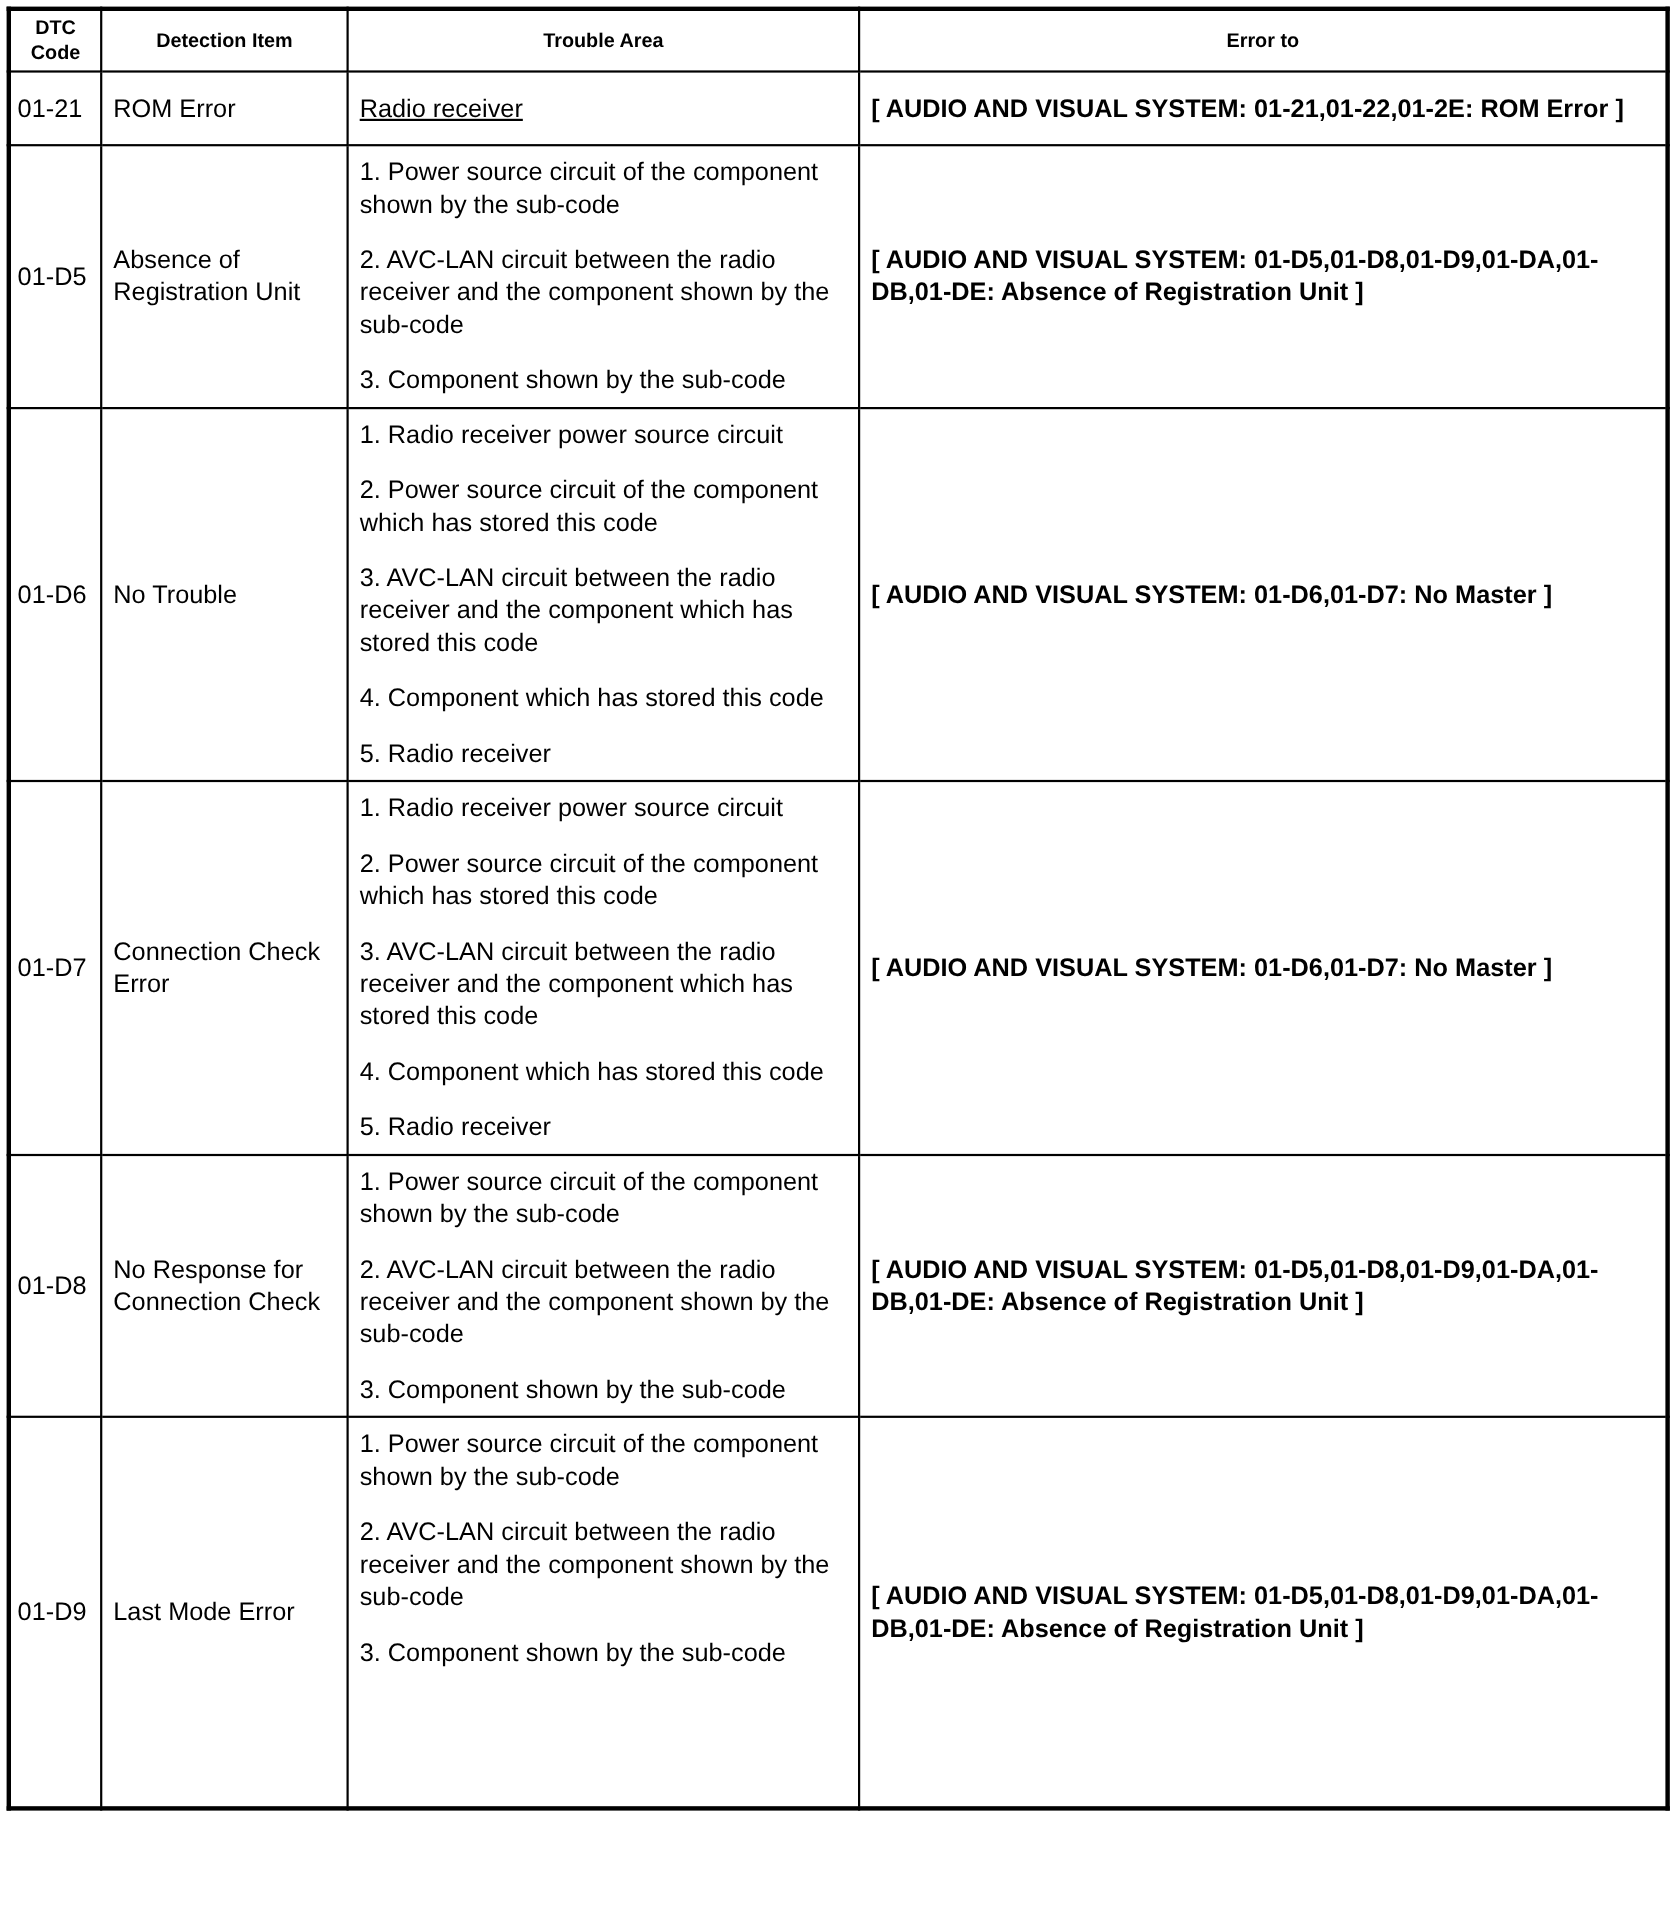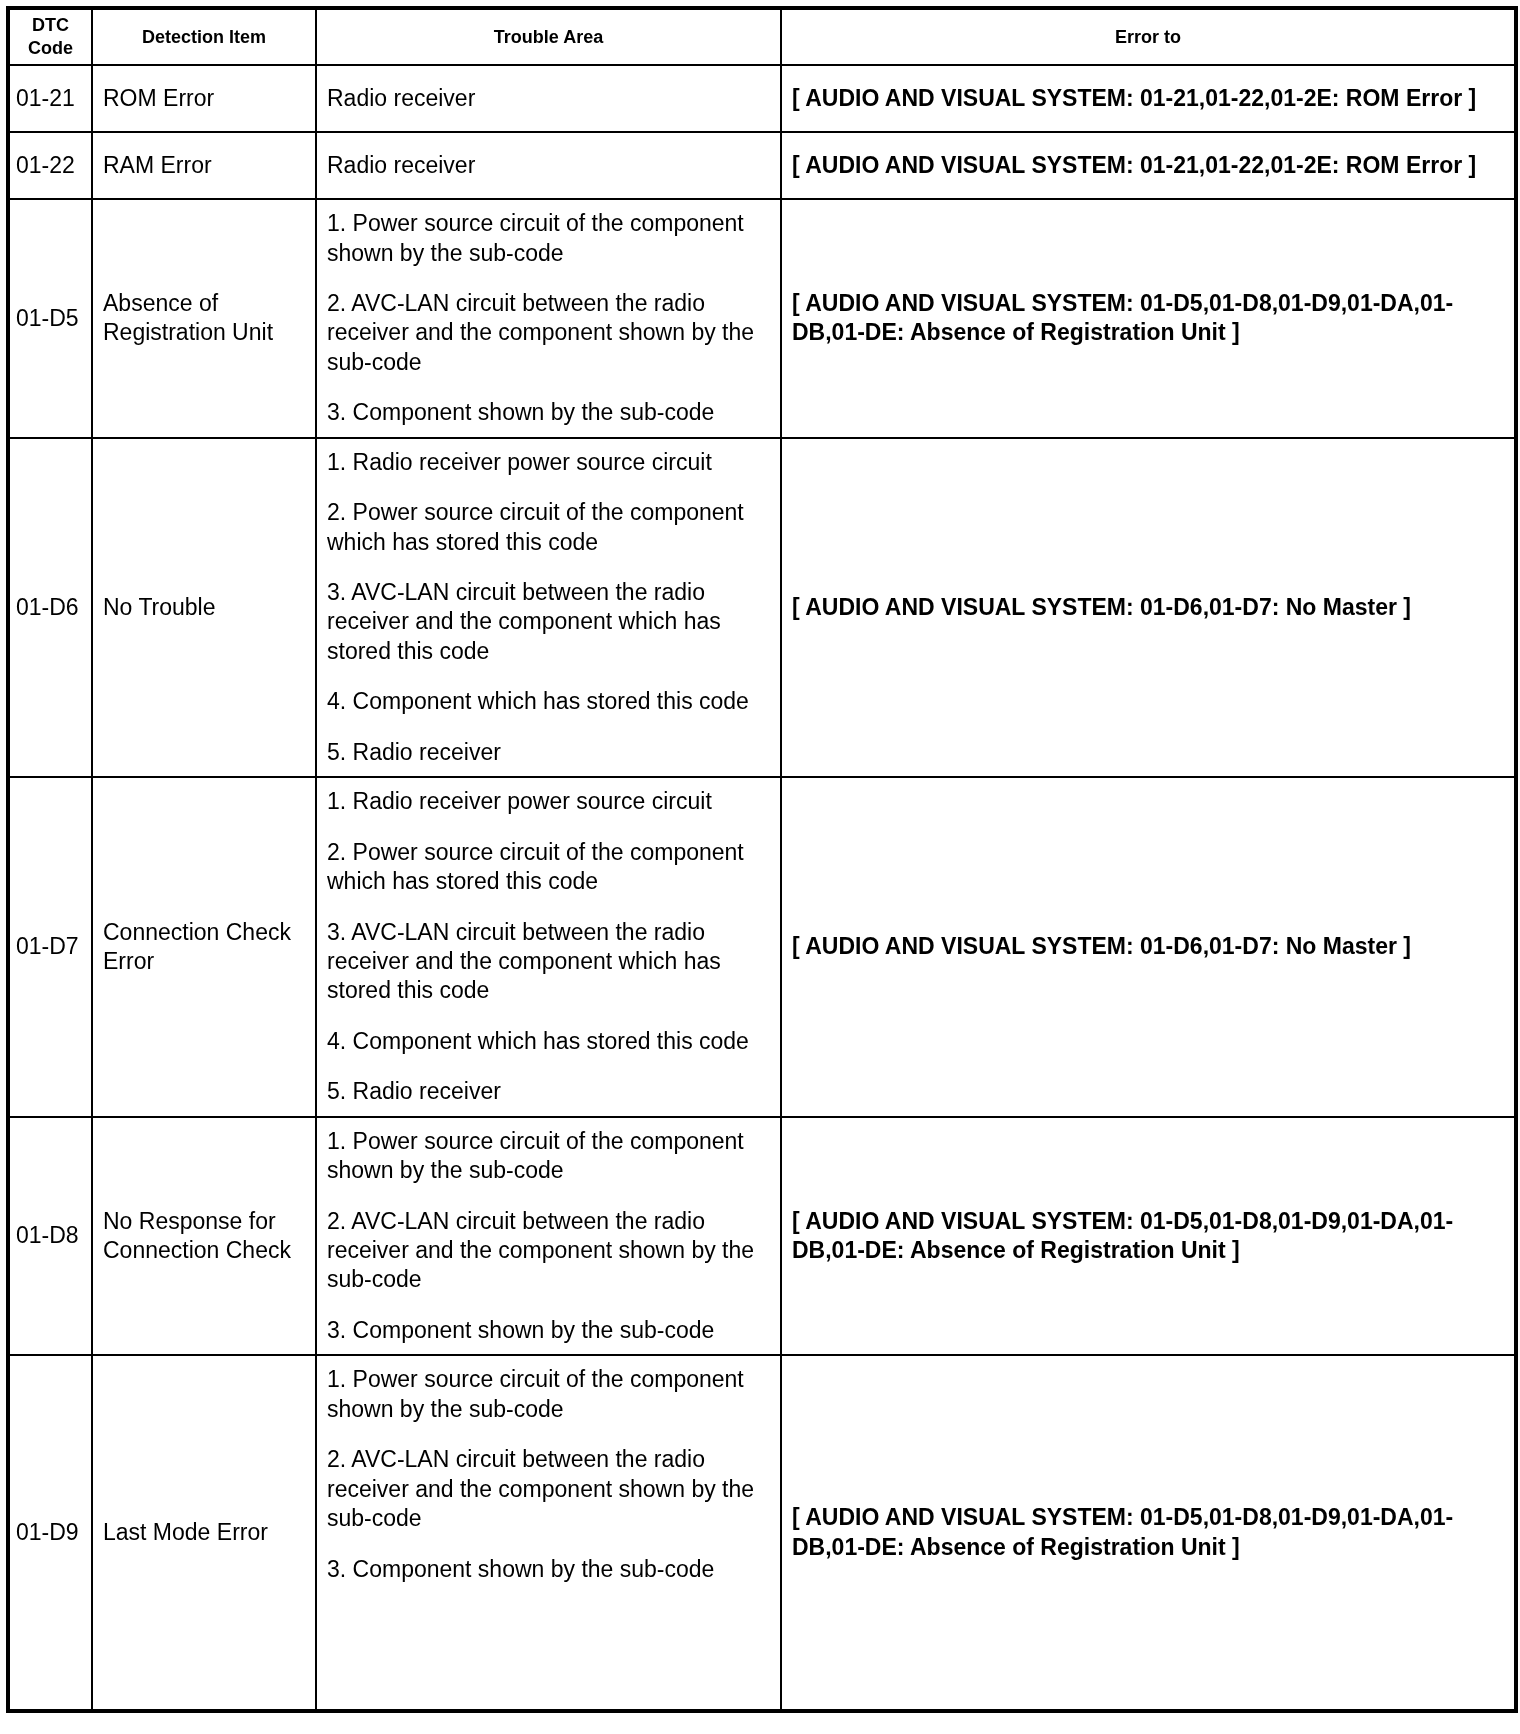--- a/index.html
+++ b/index.html
@@ -39,21 +39,21 @@
     font-size: 18px;
     text-align: center;
     padding: 4px 6px;
   }
   td.code-cell { padding-left: 6px; padding-right: 4px; }
   td.refer-cell { font-weight: bold; }
   td.trouble-cell p {
     margin: 0 0 21px 0;
   }
   td.trouble-cell p:last-child { margin-bottom: 0; }
-  td.trouble-cell p:only-child { margin: 0; }
+  td.trouble-cell p:only-child { margin: 0; text-decoration: underline; }
   td.trouble-top {
     vertical-align: top;
     padding-top: 9px;
     padding-bottom: 9px;
   }
   tr.r-head  { height: 56px; }
   tr.r-short { height: 67px; }
   tr.r-d5    { height: 218px; }
   tr.r-d6    { height: 318px; }
   tr.r-d7    { height: 326px; }
@@ -83,28 +83,20 @@
 
       <tr class="r-short">
         <td class="code-cell">01-21</td>
         <td>ROM Error</td>
         <td class="trouble-cell">
           <p>Radio receiver</p>
         </td>
         <td class="refer-cell">[ AUDIO AND VISUAL SYSTEM: 01-21,01-22,01-2E: ROM Error ]</td>
       </tr>
 
-      <tr class="r-short">
-        <td class="code-cell">01-22</td>
-        <td>RAM Error</td>
-        <td class="trouble-cell">
-          <p>Radio receiver</p>
-        </td>
-        <td class="refer-cell">[ AUDIO AND VISUAL SYSTEM: 01-21,01-22,01-2E: ROM Error ]</td>
-      </tr>
 
 
       <tr class="r-d5">
         <td class="code-cell">01-D5</td>
         <td>Absence of Registration Unit</td>
         <td class="trouble-cell trouble-top">
           <p>1. Power source circuit of the component shown by the sub-code</p>
           <p>2. AVC-LAN circuit between the radio receiver and the component shown by the sub-code</p>
           <p>3. Component shown by the sub-code</p>
         </td>

